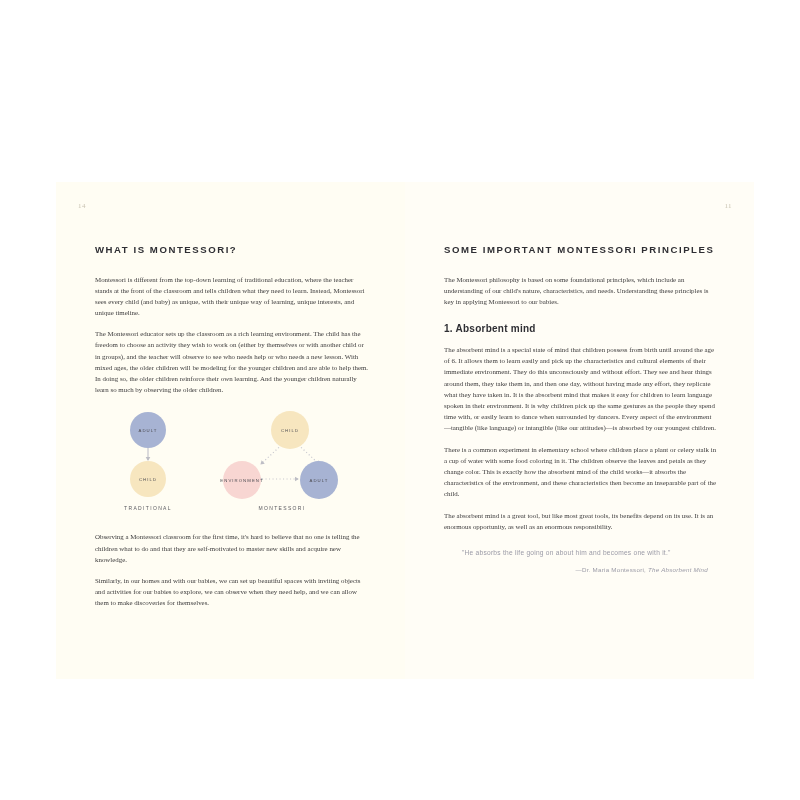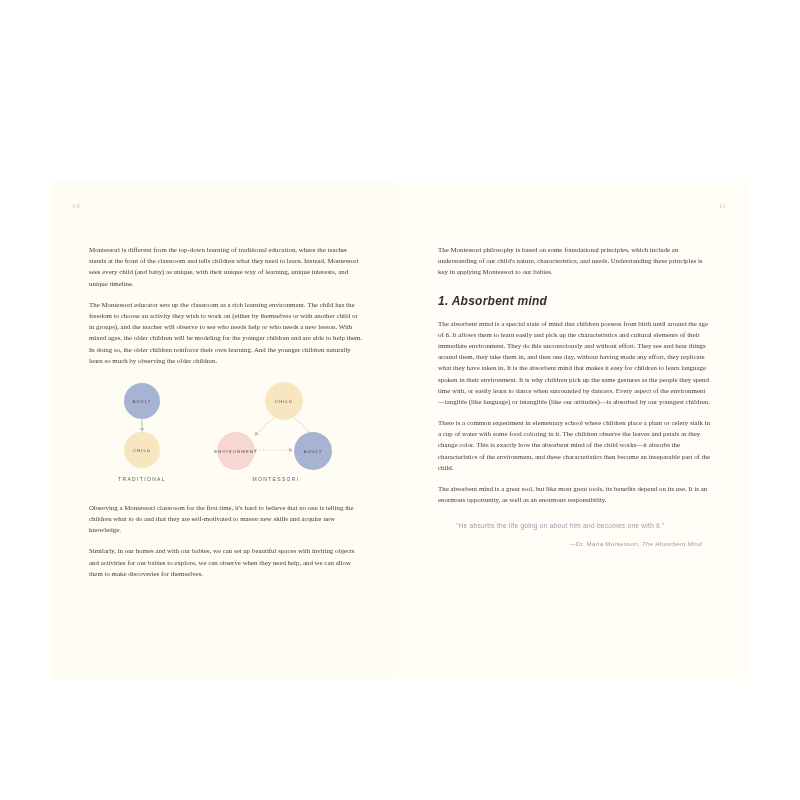--- a/index.html
+++ b/index.html
@@ -13,21 +13,21 @@
   }
   #stage {
     position: relative;
     width: 800px;
     height: 800px;
     background: #ffffff;
   }
   
   .spread {
     position: absolute;
-    left: 50px;
+    left: 56px;
     top: 182px;
     width: 698px;
     height: 497px;
     background: #fffdf4;
     display: flex;
     align-items: center;
   }
   .page {
     position: relative;
     width: 349px;
@@ -70,25 +70,24 @@
     font-size: 6.9px;
     line-height: 1.62;
     color: #3c3b3c;
     text-align: left;
   }
   p.body:last-child { margin-bottom: 0; }
 
   h3.sub-title {
     margin: 16px 0 10px 0;
     font-family: "Liberation Sans", sans-serif;
-    font-size: 12px;
+    font-size: 10px;
     font-weight: bold;
     letter-spacing: 0.25px;
     color: #2e2e33;
-    font-style: italic;
   }
 
   .quote-block {
     margin-top: 16px;
     padding-left: 18px;
   }
   .quote-text {
     font-family: "Liberation Sans", sans-serif;
     font-size: 6.6px;
     letter-spacing: 0.25px;
@@ -131,20 +130,21 @@
 <body>
 
 <div id="stage">
 
   <div class="spread">
 
     <div class="page page-left">
       <div class="folio folio-left">14</div>
 
       <div class="content">
+        <h2 class="section-title">WHAT IS MONTESSORI?</h2>
 
         <p class="body">Montessori is different from the top-down learning of traditional education, where the teacher stands at the front of the classroom and tells children what they need to learn. Instead, Montessori sees every child (and baby) as unique, with their unique way of learning, unique interests, and unique timeline.</p>
         <p class="body">The Montessori educator sets up the classroom as a rich learning environment. The child has the freedom to choose an activity they wish to work on (either by themselves or with another child or in groups), and the teacher will observe to see who needs help or who needs a new lesson. With mixed ages, the older children will be modeling for the younger children and are able to help them. In doing so, the older children reinforce their own learning. And the younger children naturally learn so much by observing the older children.</p>
 
         <div class="diagram">
           <svg width="272" height="108" viewBox="0 0 272 108" xmlns="http://www.w3.org/2000/svg">
             <defs>
               <marker id="arrowSolid" markerWidth="5" markerHeight="5" refX="2.5" refY="2.5" orient="auto">
                 <path d="M0,0.6 L3.2,2.5 L0,4.4 Z" fill="#bdbdc4"></path>
               </marker>
@@ -190,20 +190,21 @@
 
         <p class="body">Observing a Montessori classroom for the first time, it's hard to believe that no one is telling the children what to do and that they are self-motivated to master new skills and acquire new knowledge.</p>
         <p class="body">Similarly, in our homes and with our babies, we can set up beautiful spaces with inviting objects and activities for our babies to explore, we can observe when they need help, and we can allow them to make discoveries for themselves.</p>
       </div>
     </div>
 
     <div class="page page-right">
       <div class="folio folio-right">11</div>
 
       <div class="content">
+        <h2 class="section-title">SOME IMPORTANT MONTESSORI PRINCIPLES</h2>
 
         <p class="body">The Montessori philosophy is based on some foundational principles, which include an understanding of our child's nature, characteristics, and needs. Understanding these principles is key in applying Montessori to our babies.</p>
 
         <h3 class="sub-title">1. Absorbent mind</h3>
 
         <p class="body">The absorbent mind is a special state of mind that children possess from birth until around the age of 6. It allows them to learn easily and pick up the characteristics and cultural elements of their immediate environment. They do this unconsciously and without effort. They see and hear things around them, they take them in, and then one day, without having made any effort, they replicate what they have taken in. It is the absorbent mind that makes it easy for children to learn language spoken in their environment. It is why children pick up the same gestures as the people they spend time with, or easily learn to dance when surrounded by dancers. Every aspect of the environment—tangible (like language) or intangible (like our attitudes)—is absorbed by our youngest children.</p>
         <p class="body">There is a common experiment in elementary school where children place a plant or celery stalk in a cup of water with some food coloring in it. The children observe the leaves and petals as they change color. This is exactly how the absorbent mind of the child works—it absorbs the characteristics of the environment, and these characteristics then become an inseparable part of the child.</p>
         <p class="body">The absorbent mind is a great tool, but like most great tools, its benefits depend on its use. It is an enormous opportunity, as well as an enormous responsibility.</p>
 
         <div class="quote-block">

